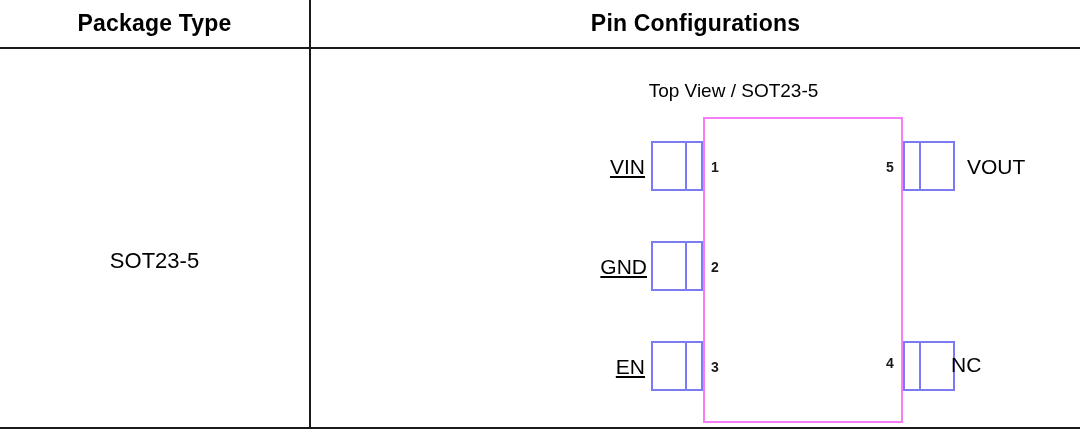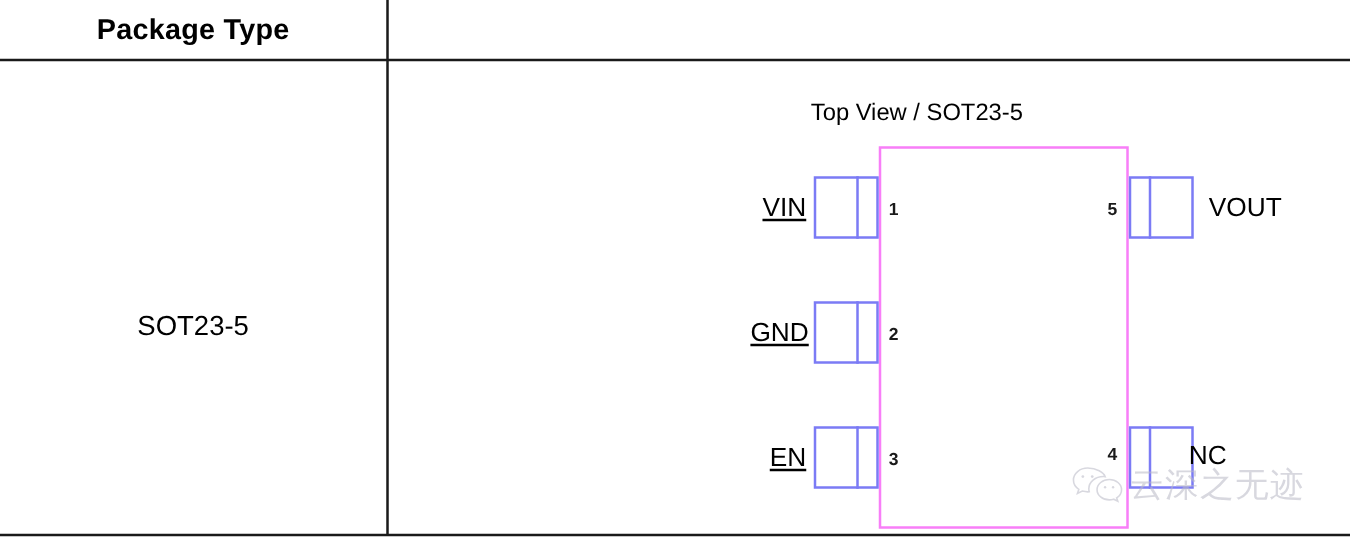--- a/index.html
+++ b/index.html
@@ -182,20 +182,21 @@
 </head>
 <body>
 
 <div id="page">
 
   <div class="rule-h" id="rule-header"></div>
   <div class="rule-h" id="rule-bottom"></div>
   <div class="rule-v" id="col-divider"></div>
 
   <div class="header-cell" id="header-package">Package Type</div>
+  <div class="header-cell" id="header-pins">Pin Configurations</div>
 
   <div id="package-name">SOT23-5</div>
 
   <div id="diagram">
 
     <div id="diagram-caption">Top View / SOT23-5</div>
 
     <div id="package-body"></div>
 
     <div class="pad left" id="pad-1"></div>
@@ -209,26 +210,15 @@
     <div class="signal left" id="signal-gnd">GND</div>
     <div class="signal right" id="signal-nc">NC</div>
     <div class="signal right" id="signal-vout">VOUT</div>
 
     <div class="pin-num" id="pin-num-1">1</div>
     <div class="pin-num" id="pin-num-2">2</div>
     <div class="pin-num" id="pin-num-3">3</div>
     <div class="pin-num" id="pin-num-4">4</div>
     <div class="pin-num" id="pin-num-5">5</div>
 
-    <div id="watermark">
-      <svg id="watermark-logo" viewBox="0 0 48 36">
-        <path d="M15.5 3.2C8.6 3.2 3 7.9 3 13.7c0 3.3 1.8 6.2 4.7 8.1l-1.2 3.6 4.2-2.1c1.5.4 3.1.7 4.8.7.4 0 .9 0 1.3-.1-.3-.9-.4-1.8-.4-2.7 0-5.9 5.7-10.6 12.8-10.6.5 0 1 0 1.5.1C29.4 6.8 23.1 3.2 15.5 3.2z" fill="none" stroke="#b9b9c6" stroke-width="1.4"></path>
-        <circle cx="11.2" cy="10.6" r="1.2" fill="#b9b9c6"></circle>
-        <circle cx="19.4" cy="10.6" r="1.2" fill="#b9b9c6"></circle>
-        <path d="M45 22.1c0-4.9-4.8-8.9-10.7-8.9S23.6 17.2 23.6 22.1c0 4.9 4.8 8.9 10.7 8.9 1.3 0 2.6-.2 3.8-.6l3.6 1.8-1-3c2.6-1.6 4.3-4.2 4.3-7.1z" fill="none" stroke="#b9b9c6" stroke-width="1.4"></path>
-        <circle cx="30.6" cy="20.0" r="1.05" fill="#b9b9c6"></circle>
-        <circle cx="37.6" cy="20.0" r="1.05" fill="#b9b9c6"></circle>
-      </svg>
-      <span id="watermark-text">云深之无迹</span>
-    </div>
 
   </div>
 </div>
 
 </body></html>

